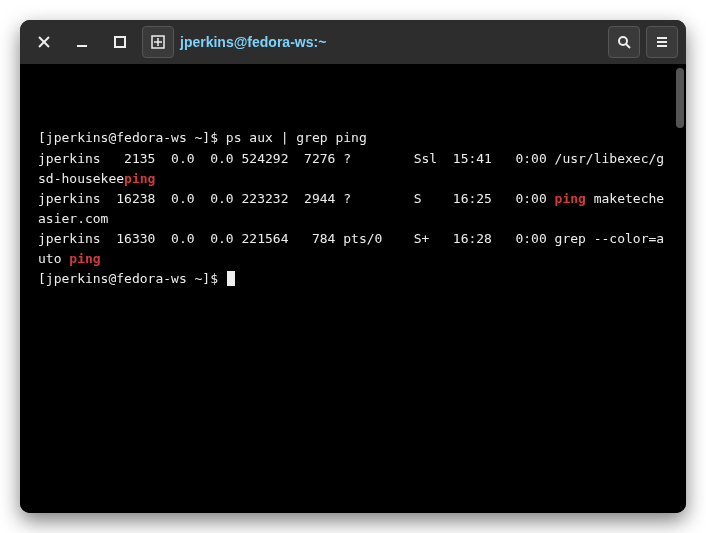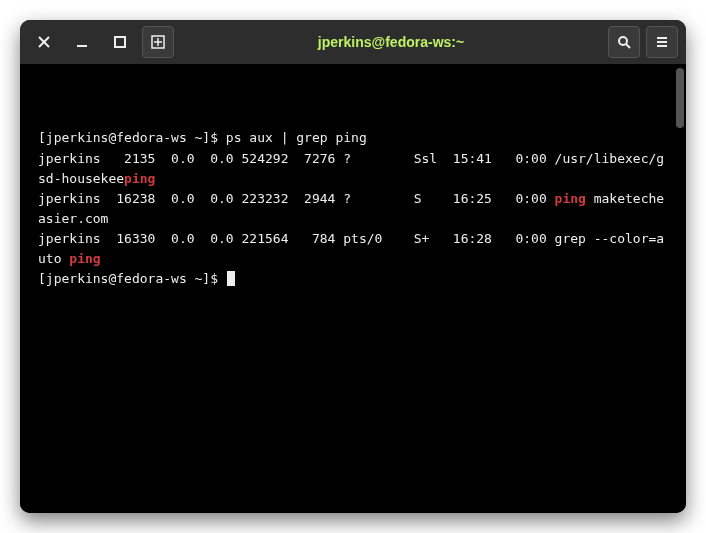--- a/index.html
+++ b/index.html
@@ -42,22 +42,22 @@
       border-radius: 4px;
       cursor: pointer;
     }
     .tb-btn svg { width: 14px; height: 14px; }
     .tb-btn.boxed {
       border: 1px solid #555;
       background: #3a3a3a;
     }
     .title {
       flex: 1;
-      text-align: center;
-      color: #bef264;
+      text-align: left;
+      color: #7dd3fc;
       font-family: sans-serif;
       font-weight: bold;
       font-size: 14px;
     }
     .terminal-body {
       flex: 1;
       background: #000;
       color: #eee;
       font-family: "DejaVu Sans Mono", "Menlo", "Consolas", monospace;
       font-size: 13px;

